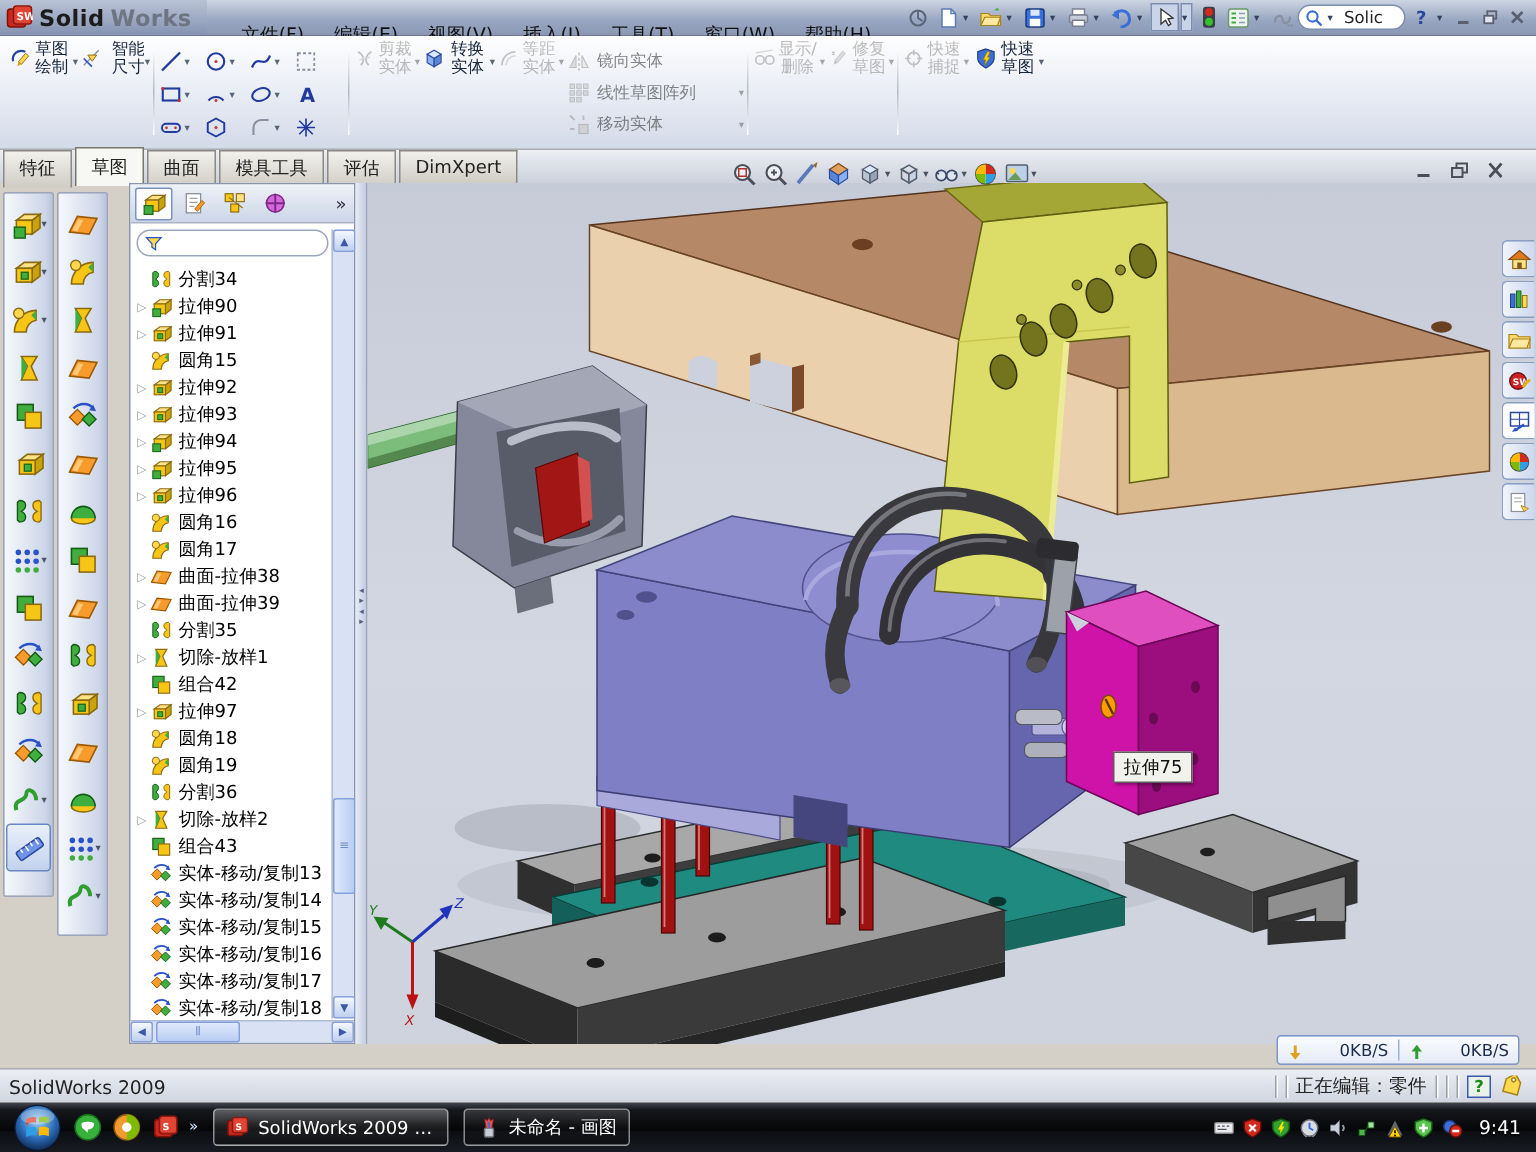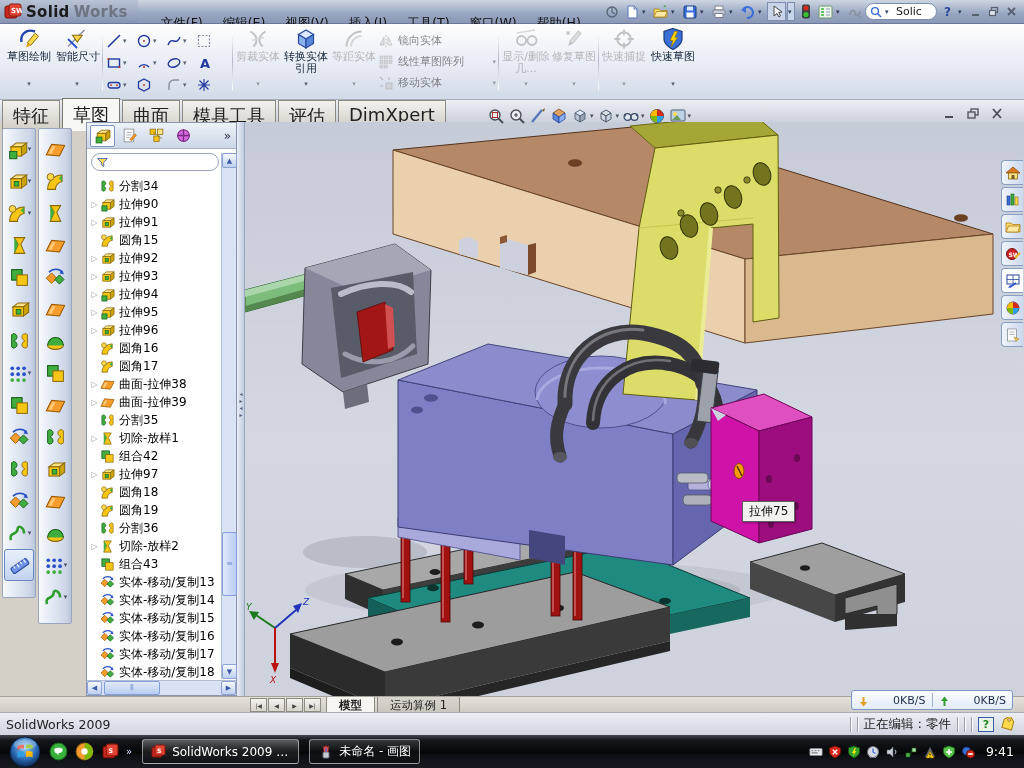--- a/index.html
+++ b/index.html
@@ -19,21 +19,21 @@
 .tb-right{margin-left:auto;display:flex;align-items:center;gap:1px;padding-right:4px;}
 .tbtn{width:19px;height:19px;display:flex;align-items:center;justify-content:center;}
 .tdd{font-size:7px;color:#33415e;width:8px;}
 .searchpill{display:flex;align-items:center;gap:3px;background:#fff;border:1px solid #7d8db0;border-radius:9px;
  height:17px;padding:0 8px 0 4px;width:72px;font-size:11px;color:#222;}
 .winbtn{width:17px;height:15px;display:flex;align-items:center;justify-content:center;}
 
 
 #cmdbar{position:absolute;left:0;top:24px;width:1024px;height:76px;
  background:linear-gradient(#fefefe,#e7ebf4 55%,#d3dae8);border-bottom:1px solid #a8adb8;}
-.cbtn{position:absolute;top:3px;display:flex;flex-direction:column;align-items:center;text-align:center;
+.cbtn{position:absolute;top:3px;display:flex;flex-direction:row;align-items:center;text-align:center;
  font-size:11px;line-height:12px;color:#16263c;}
 .cbtn svg{width:24px;height:24px;}
 .cbtn .clabel{height:24px;overflow:hidden;width:100%;}
 .cbtn::after{content:"▾";font-size:7px;color:#5a6576;margin-top:3px;}
 .dis{filter:grayscale(1) opacity(.55);color:#828894;}
 .csep{position:absolute;top:8px;width:1px;height:58px;background:linear-gradient(#fff,#b2b8c4,#fff);}
 .sgrid{position:absolute;left:106px;top:6px;display:grid;grid-template-columns:repeat(4,30px);grid-auto-rows:22px;}
 .scell{display:flex;align-items:center;}
 .scell svg{width:16px;height:16px;}
 .scell .sdd{font-size:7px;color:#5a6576;margin-left:1px;}
@@ -41,21 +41,21 @@
 .rrow{display:flex;align-items:center;height:21px;gap:4px;}
 .rrow svg{width:16px;height:16px;flex:0 0 16px;}
 .rrow .sdd{margin-left:auto;font-size:7px;color:#5a6576;}
 #watermark{position:absolute;right:14px;top:14px;font-family:"DejaVu Serif","Liberation Serif",serif;
  font-style:italic;font-size:74px;color:rgba(110,122,148,.35);line-height:60px;pointer-events:none;}
 
 
 #tabrow{position:absolute;left:0;top:100px;width:1024px;height:22px;
  background:linear-gradient(#eceef3,#ccd1dc);}
 .rtab{display:inline-block;margin-left:2px;padding:3px 10px 4px;border:1px solid #8d8a82;border-bottom:none;
- background:linear-gradient(#f2f1ed,#cfccc4);font-size:18px;color:#222;vertical-align:top;}
+ background:linear-gradient(#f2f1ed,#cfccc4);font-size:12px;color:#222;vertical-align:top;}
 .rtab.active{background:#f7f7f4;padding-top:4px;position:relative;top:-2px;border-color:#7a776f;}
 
 
 .ltoolcol{position:absolute;top:128px;width:34px;background:linear-gradient(90deg,#f6f9fd,#ccd6e8 85%,#b8c4da);
  border:1px solid #9aa6bd;border-radius:2px;display:flex;flex-direction:column;align-items:center;padding-top:4px;}
 #ltool1{left:2px;height:470px;}
 #ltool2{left:38px;height:496px;}
 .ltool{width:30px;height:32px;display:flex;align-items:center;justify-content:center;}
 .ltool svg{width:21px;height:21px;}
 .ltool.hasdd::after{content:"▾";font-size:7px;color:#4a5568;}
@@ -1356,34 +1356,20 @@
     <span class="netdiv"></span>
     <span class="netcell">
         <svg width="11" height="11" viewBox="0 0 11 11">
           <path d="M5.5,10 v-6" stroke="#30a030" stroke-width="2"></path>
           <polygon points="2,5 9,5 5.5,0.5" fill="#30a030"></polygon>
         </svg>
         <span>0KB/S</span>
       </span>
   </div>
 
-  <div id="doctabs">
-    <div id="docnav">
-
-    <span class="navb">|◀</span>
-        <span class="navb">◀</span>
-        <span class="navb">▶</span>
-        <span class="navb">▶|</span>
-      </div>
-    <div id="dtabs">
-
-    <span class="dtab active">模型</span>
-        <span class="dtab">运动算例 1</span>
-      </div>
-  </div>
 
   <div id="statusbar">
     <span id="sb-left">SolidWorks 2009</span>
     <div id="sb-right">
       <span class="sbsep"></span>
         <span class="sbsep"></span>
       <span>正在编辑：零件</span>
       <span class="sbsep"></span>
         <span class="sbsep"></span>
         <span class="sbsep"></span>

